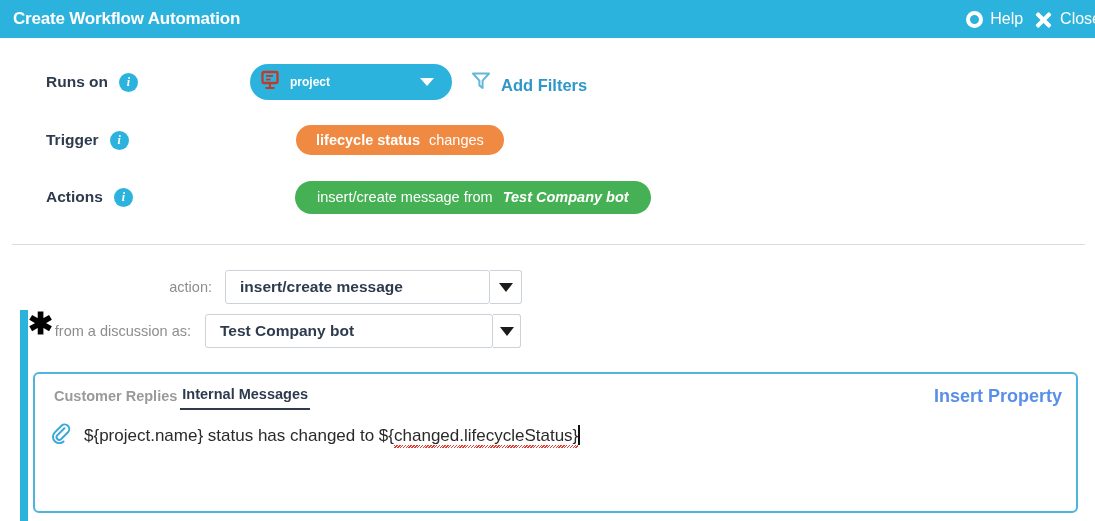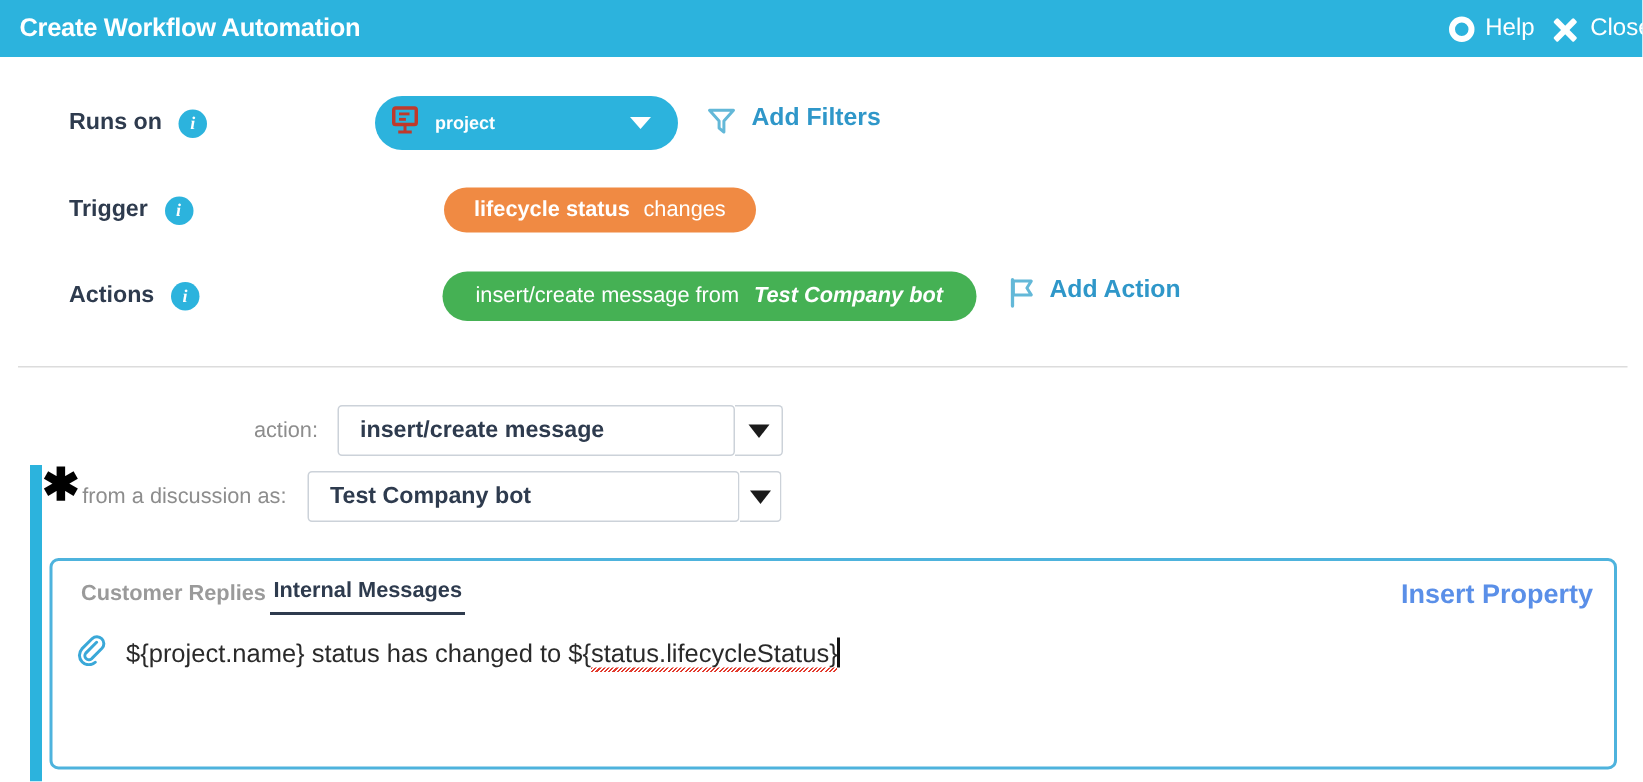--- a/index.html
+++ b/index.html
@@ -77,21 +77,21 @@
   }
   .pill-trigger .strong { color:#fff; font-size:14.5px; font-weight:bold; }
   .pill-trigger .norm  { color:#fff; font-size:14.5px; font-weight:normal; }
   .pill-action {
     background: #45b154; height: 33px; padding: 0 22px; gap: 10px;
   }
   .pill-action .norm { color:#fff; font-size:14.5px; }
   .pill-action .strong { color:#fff; font-size:14.5px; font-weight:bold; font-style: italic; }
 
   .link-btn {
-    display: inline-flex; align-items: flex-start; gap: 9px;
+    display: inline-flex; align-items: flex-end; gap: 9px;
     color: #2f97c9; font-size: 16.5px; font-weight: bold; cursor: pointer;
   }
 
   
   .divider {
     position: absolute; left: 12px; top: 244px; width: 1073px; height: 1px;
     background: #dcdcdc;
   }
 
   
@@ -220,29 +220,20 @@
 
   <div class="row" style="top:173px; height:48px;">
     <div class="row-label">
       <span>Actions</span>
       <span class="info-icon">i</span>
     </div>
     <div class="pill pill-action" style="margin-left:45px;">
       <span class="norm">insert/create message from</span>
       <span class="strong">Test Company bot</span>
     </div>
-    <div class="link-btn" style="margin-left:20px;">
-      <span>
-        <svg width="20" height="22" viewBox="0 0 20 22">
-          <path d="M4 2.5 L4 20" stroke="#63b8d8" stroke-width="2.2" fill="none" stroke-linecap="round"></path>
-          <path d="M4.6 3.4 L16.5 3.4 L13.6 8 L16.5 12.6 L4.6 12.6 Z" fill="none" stroke="#63b8d8" stroke-width="2" stroke-linejoin="round"></path>
-        </svg>
-      </span>
-      <span>Add Action</span>
-    </div>
   </div>
 
   <div class="divider"></div>
 
   <div class="row" style="top:270px; height:34px; left:156px;">
     <div class="field-label" style="width:56px;">action:</div>
     <div class="select-wrap" style="margin-left:13px;">
       <div class="select-box" style="width:265px; height:34px;">insert/create message</div>
       <div class="select-arrow-btn" style="width:32px;">
         <span class="caret-dark"></span>
@@ -268,17 +259,17 @@
       <div class="tab inactive">Customer Replies</div>
       <div class="tab active">Internal Messages</div>
     </div>
     <div class="insert-prop">Insert Property</div>
     <div class="msg-row">
       <span>
         <svg width="22" height="22" viewBox="0 0 22 22">
           <path d="M15.4 6.2 L8.2 13.4 a2.7 2.7 0 0 0 3.8 3.8 L19 10.2 a4.6 4.6 0 0 0 -6.5 -6.5 L5.6 10.6 a6.3 6.3 0 0 0 8.9 8.9" fill="none" stroke="#3aa8d8" stroke-width="2" stroke-linecap="round"></path>
         </svg>
       </span>
-      <span class="msg-text"><span>${project.name} status has changed to ${</span><span class="spell">status.lifecycleStatus}</span><span class="caret-bar"></span></span>
+      <span class="msg-text"><span>${project.name} status has changed to ${</span><span class="spell">changed.lifecycleStatus}</span><span class="caret-bar"></span></span>
     </div>
   </div>
 
 </div>
 
 </body></html>

